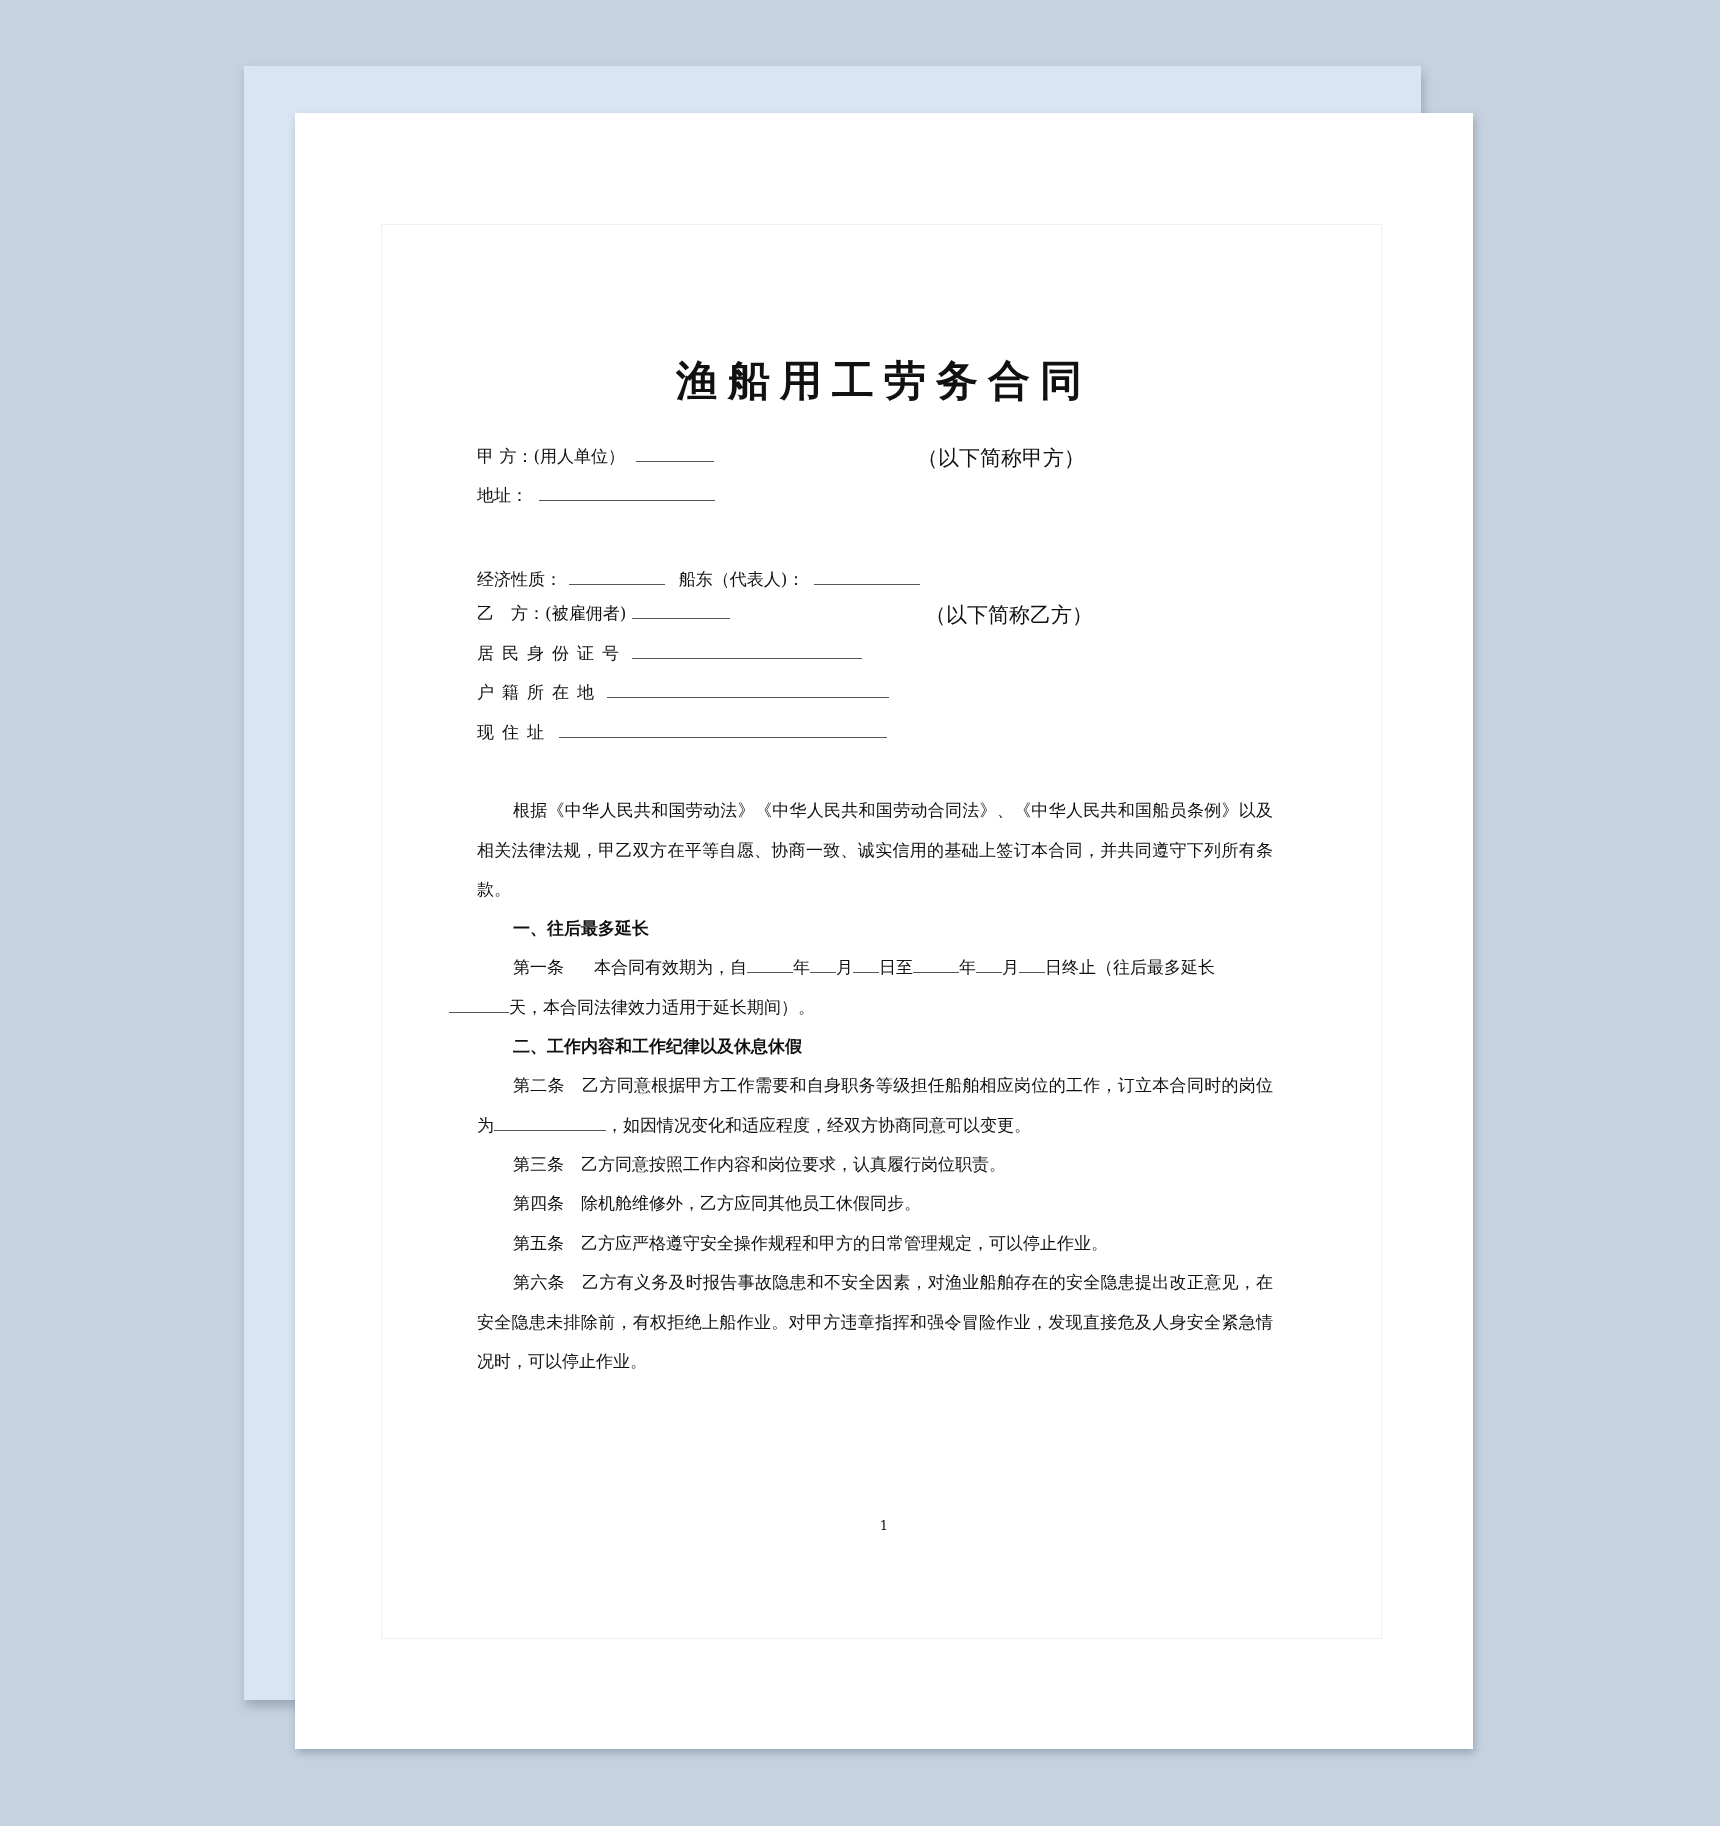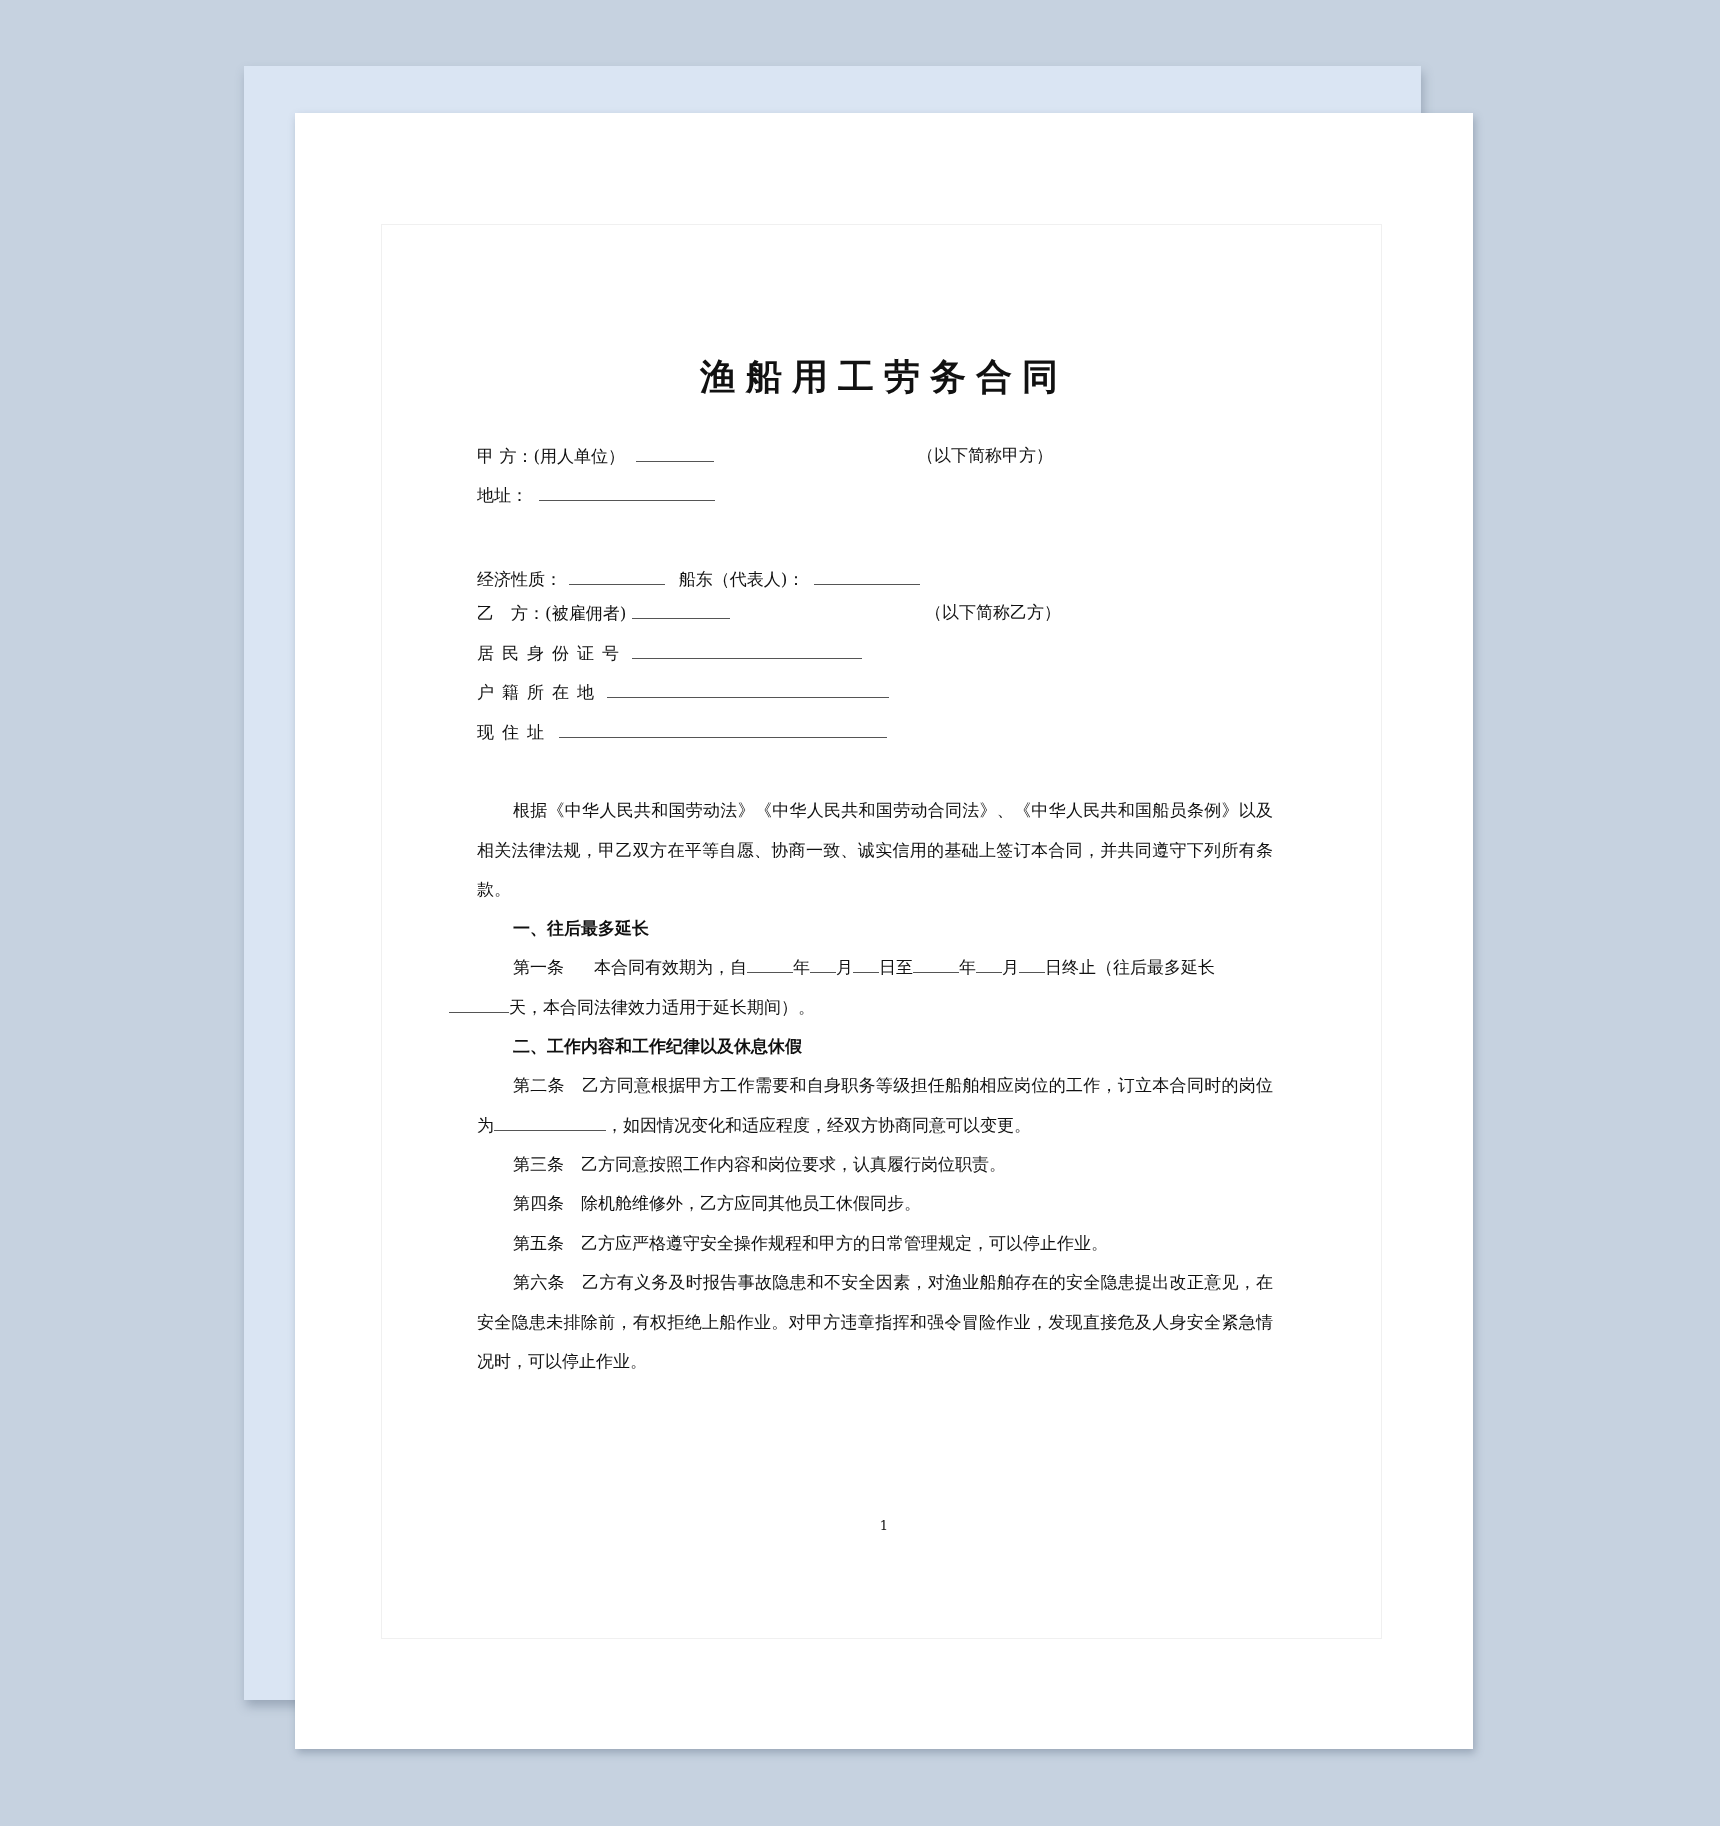--- a/index.html
+++ b/index.html
@@ -24,29 +24,29 @@
   }
   .inner-frame {
     position: absolute; left: 86px; top: 111px;
     width: 1001px; height: 1415px;
     border: 1px solid #f0f0f0;
     box-sizing: border-box;
   }
   .title {
     position: absolute; left: 0; right: 0; top: 240px;
     text-align: center;
-    font-size: 36px; font-weight: bold; letter-spacing: 10px;
+    font-size: 42px; font-weight: bold; letter-spacing: 10px;
     font-family: "DejaVu Serif", serif;
   }
   .line {
     position: absolute; left: 182px;
     font-size: 17px; line-height: 24px; white-space: nowrap;
   }
   .blank { display: inline-block; border-bottom: 1px solid #555; height: 17px; vertical-align: baseline; }
-  .right-note { position: absolute; font-size: 17px; white-space: nowrap; }
+  .right-note { position: absolute; font-size: 21px; white-space: nowrap; }
   .spaced { letter-spacing: 8px; }
   .para {
     position: absolute; left: 182px; width: 796px;
     font-size: 17px; line-height: 39.5px;
     text-align: justify;
   }
   .indent { text-indent: 36px; }
   .heading { font-weight: bold; }
   .page-number {
     position: absolute; left: 0; right: 0; top: 1405px;

